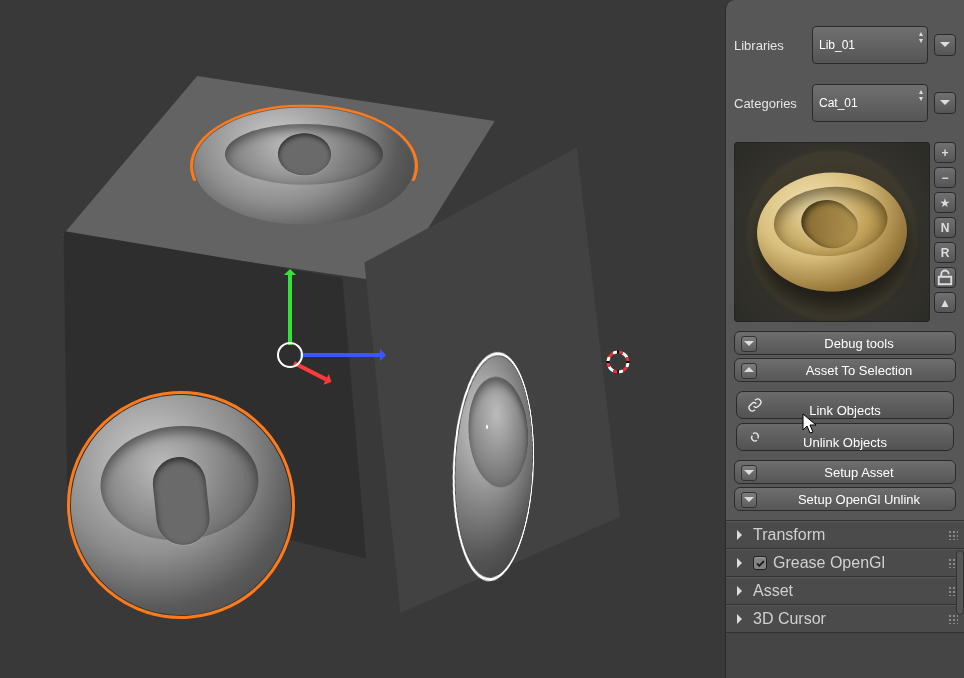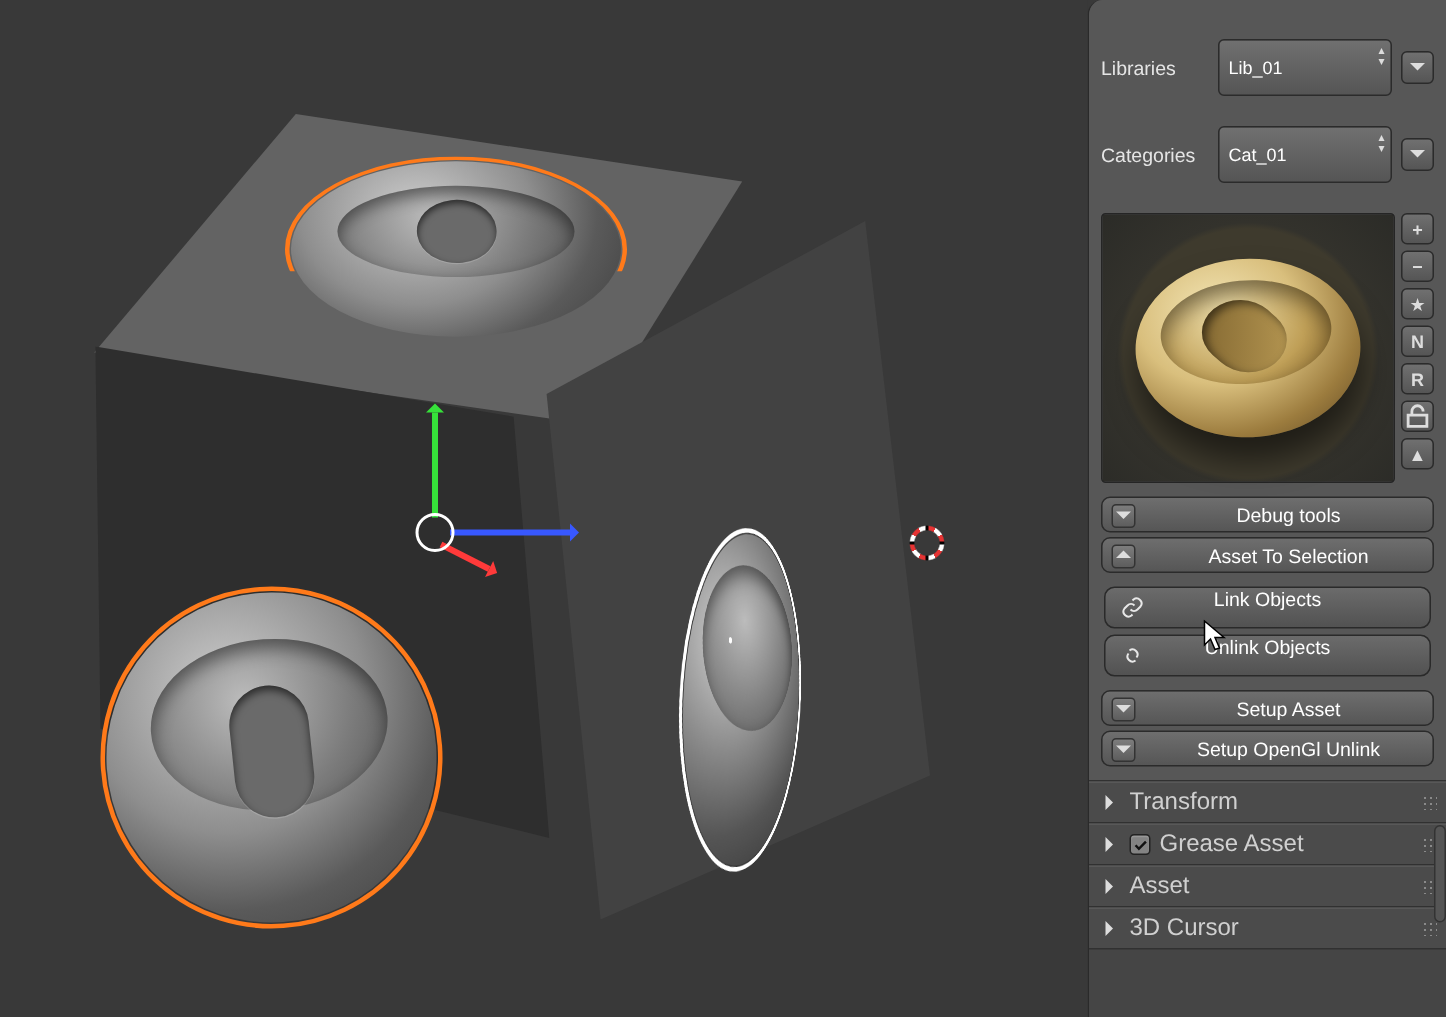--- a/index.html
+++ b/index.html
@@ -232,21 +232,21 @@
     color:#fff; cursor:pointer; position:relative;
     padding-left:28px;
   }
   .dbtn .chev{
     position:absolute; left:6px; top:4px; width:16px; height:16px;
     background: linear-gradient(#7d7d7d,#5d5d5d);
     border:1px solid #333; border-radius:3px;
     display:flex; align-items:center; justify-content:center;
   }
   .actbtn{
-    display:flex; align-items:flex-start; justify-content:center; gap:10px;
+    display:flex; align-items:flex-end; justify-content:center; gap:10px;
     height:28px; margin:4px 0;
     border:1px solid #2a2a2a; border-radius:7px;
     background: linear-gradient(#6b6b6b,#525252);
     color:#fff; cursor:pointer; position:relative;
   }
   .actbtn .icon{
     position:absolute; left:10px; top:5px; color:#e8e8e8;
   }
 
 </style>
@@ -387,21 +387,21 @@
     <span>Transform</span>
     <span class="grip"></span>
   </div>
   <div class="ph sub">
     <span class="tri right"></span>
     <span class="check">
       <svg viewBox="0 0 16 16">
           <path fill="none" stroke="#111" stroke-width="2.4" d="M3 8l3.2 3.4L13 4.6"></path>
         </svg>
     </span>
-    <span>Grease Asset</span>
+    <span>Grease OpenGl</span>
     <span class="grip"></span>
   </div>
   <div class="ph sub">
     <span class="tri right"></span>
     <span>Asset</span>
     <span class="grip"></span>
   </div>
   <div class="ph sub">
     <span class="tri right"></span>
     <span>3D Cursor</span>

